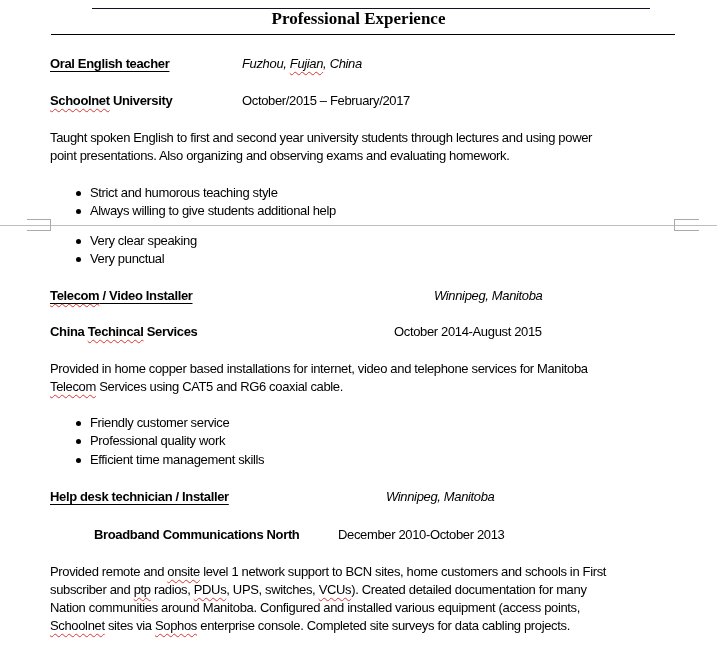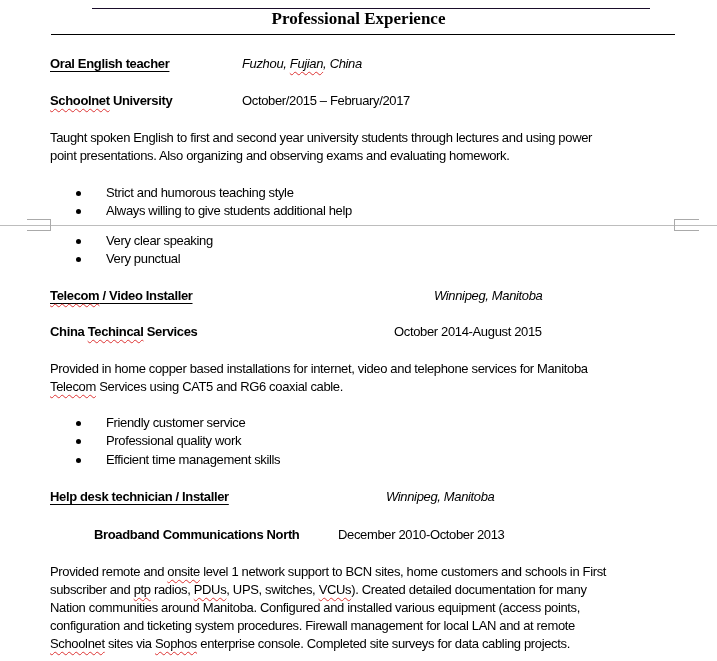--- a/index.html
+++ b/index.html
@@ -10,21 +10,21 @@
   .rule.top { background:#1a0d2a; }
   .title { font-family:"Liberation Serif", serif; font-weight:bold; font-size:17px; left:0; width:717px; text-align:center; top:9px; }
   .t { font-size:13px; letter-spacing:-0.35px; }
   .b { font-weight:bold; }
   .i { font-style:italic; }
   .u { text-decoration:underline; text-underline-offset:3px; }
   .sq { text-decoration:underline wavy #d33; text-underline-offset:3px; text-decoration-thickness:1px; }
   .para { position:absolute; left:50px; width:640px; font-size:13px; letter-spacing:-0.35px; line-height:18px; white-space:normal; }
   .bullet { position:absolute; left:76px; font-size:13px; letter-spacing:-0.35px; white-space:nowrap; }
   .bullet .dot { position:absolute; left:0; top:6px; width:5px; height:5px; border-radius:50%; background:#000; }
-  .bullet .txt { position:absolute; left:30px; top:0; }
+  .bullet .txt { position:absolute; left:14px; top:0; }
   .pbreak { position:absolute; left:0; top:225px; width:717px; height:1px; background:#bdbdbd; }
   .mark { position:absolute; height:10px; border:1px solid #aaa; border-right:none; border-left:none; }
   .mark.left { left:27px; top:219px; width:23px; border-right:1px solid #aaa; }
   .mark.right { left:674px; top:219px; width:24px; border-left:1px solid #aaa; }
 </style>
 </head>
 <body>
 
 <div class="rule top" style="left:92px; top:8px; width:558px;"></div>
 <div class="abs title">Professional Experience</div>
@@ -95,15 +95,14 @@
 
 <div class="abs t b u" style="left:50px; top:489px;text-align:center;">Help desk technician / Installer</div>
 <div class="abs t i" style="left:386px; top:489px;">Winnipeg, Manitoba</div>
 <div class="abs t b" style="left:50px; top:527px;padding-left:44px;">Broadband Communications North</div>
 <div class="abs t" style="left:338px; top:527px;text-align:right;">December 2010-October 2013</div>
 
 <div class="para" style="top:563px;">
   <div><span>Provided remote and </span><span class="sq">onsite</span><span> level 1 network support to BCN sites, home customers and schools in First</span></div>
   <div><span>subscriber and </span><span class="sq">ptp</span><span> radios, </span><span class="sq">PDUs</span><span>, UPS, switches, </span><span class="sq">VCUs</span><span>). Created detailed documentation for many</span></div>
   <div>Nation communities around Manitoba. Configured and installed various equipment (access points,</div>
-  <div>configuration and ticketing system procedures. Firewall management for local LAN and at remote</div>
   <div><span class="sq">Schoolnet</span><span> sites via </span><span class="sq">Sophos</span><span> enterprise console. Completed site surveys for data cabling projects.</span></div>
 </div>
 
 </body></html>

